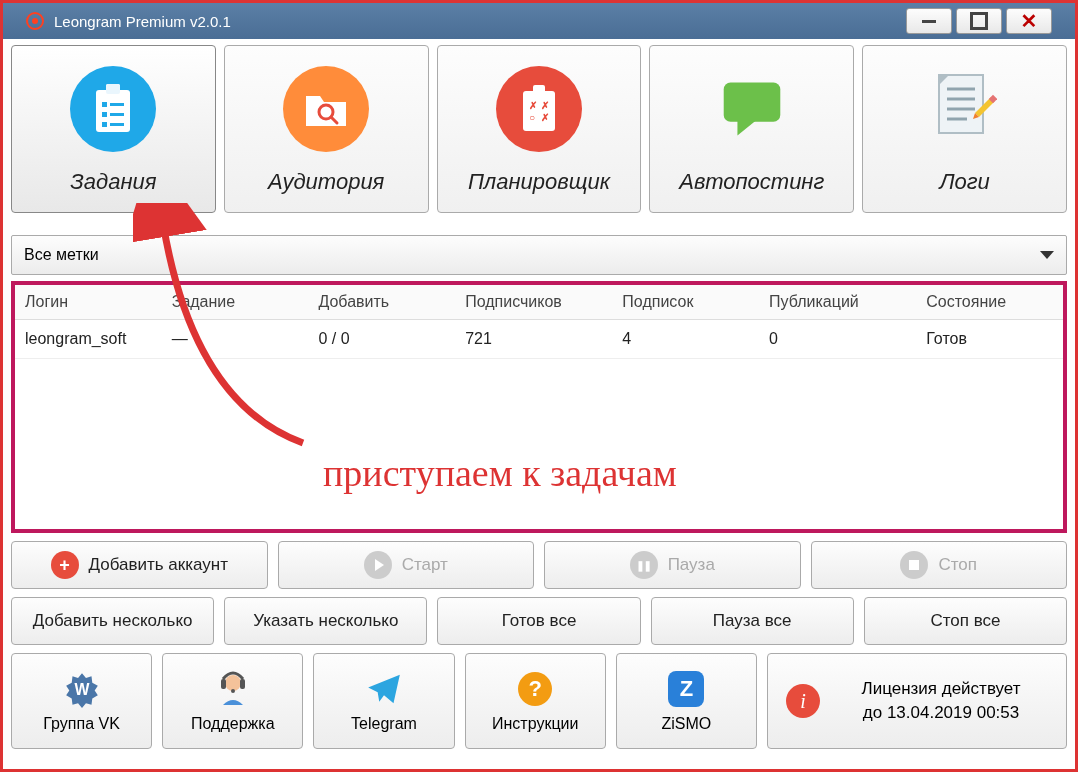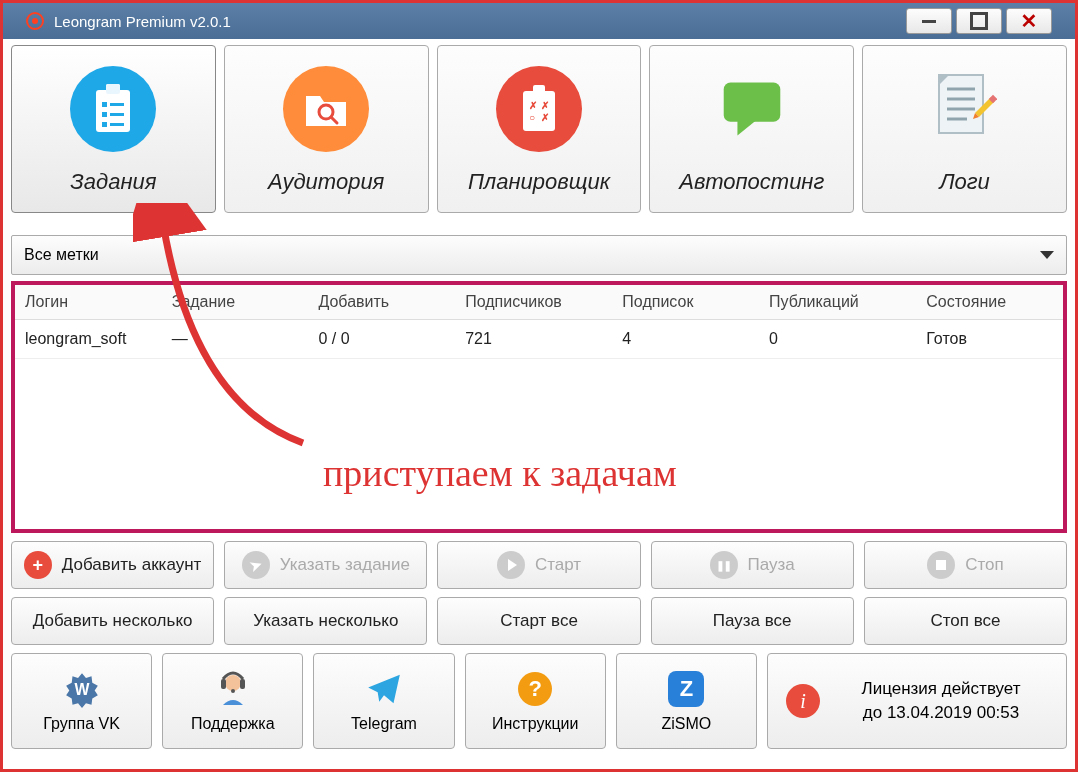--- a/index.html
+++ b/index.html
@@ -205,45 +205,41 @@
       <div class="table-body-area"></div>
     </div>
 
     <div class="action-rows">
       <div class="action-row">
         <div class="action-btn">
           <span class="icon-circ red-plus">+</span>
           <span>Добавить аккаунт</span>
         </div>
         <div class="action-btn disabled">
-          <span class="icon-circ gray send"></span>
-          <span>Указать задание</span>
-        </div>
-        <div class="action-btn disabled">
           <span class="icon-circ gray play"></span>
           <span>Старт</span>
         </div>
         <div class="action-btn disabled">
           <span class="icon-circ gray pause-ic"></span>
           <span>Пауза</span>
         </div>
         <div class="action-btn disabled">
           <span class="icon-circ gray stop-ic"></span>
           <span>Стоп</span>
         </div>
       </div>
       <div class="action-row">
         <div class="action-btn">
             <span>Добавить несколько</span>
           </div>
         <div class="action-btn">
             <span>Указать несколько</span>
           </div>
         <div class="action-btn">
-            <span>Старт все</span>
+            <span>Готов все</span>
           </div>
         <div class="action-btn">
             <span>Пауза все</span>
           </div>
         <div class="action-btn">
             <span>Стоп все</span>
           </div>
       </div>
     </div>
 

